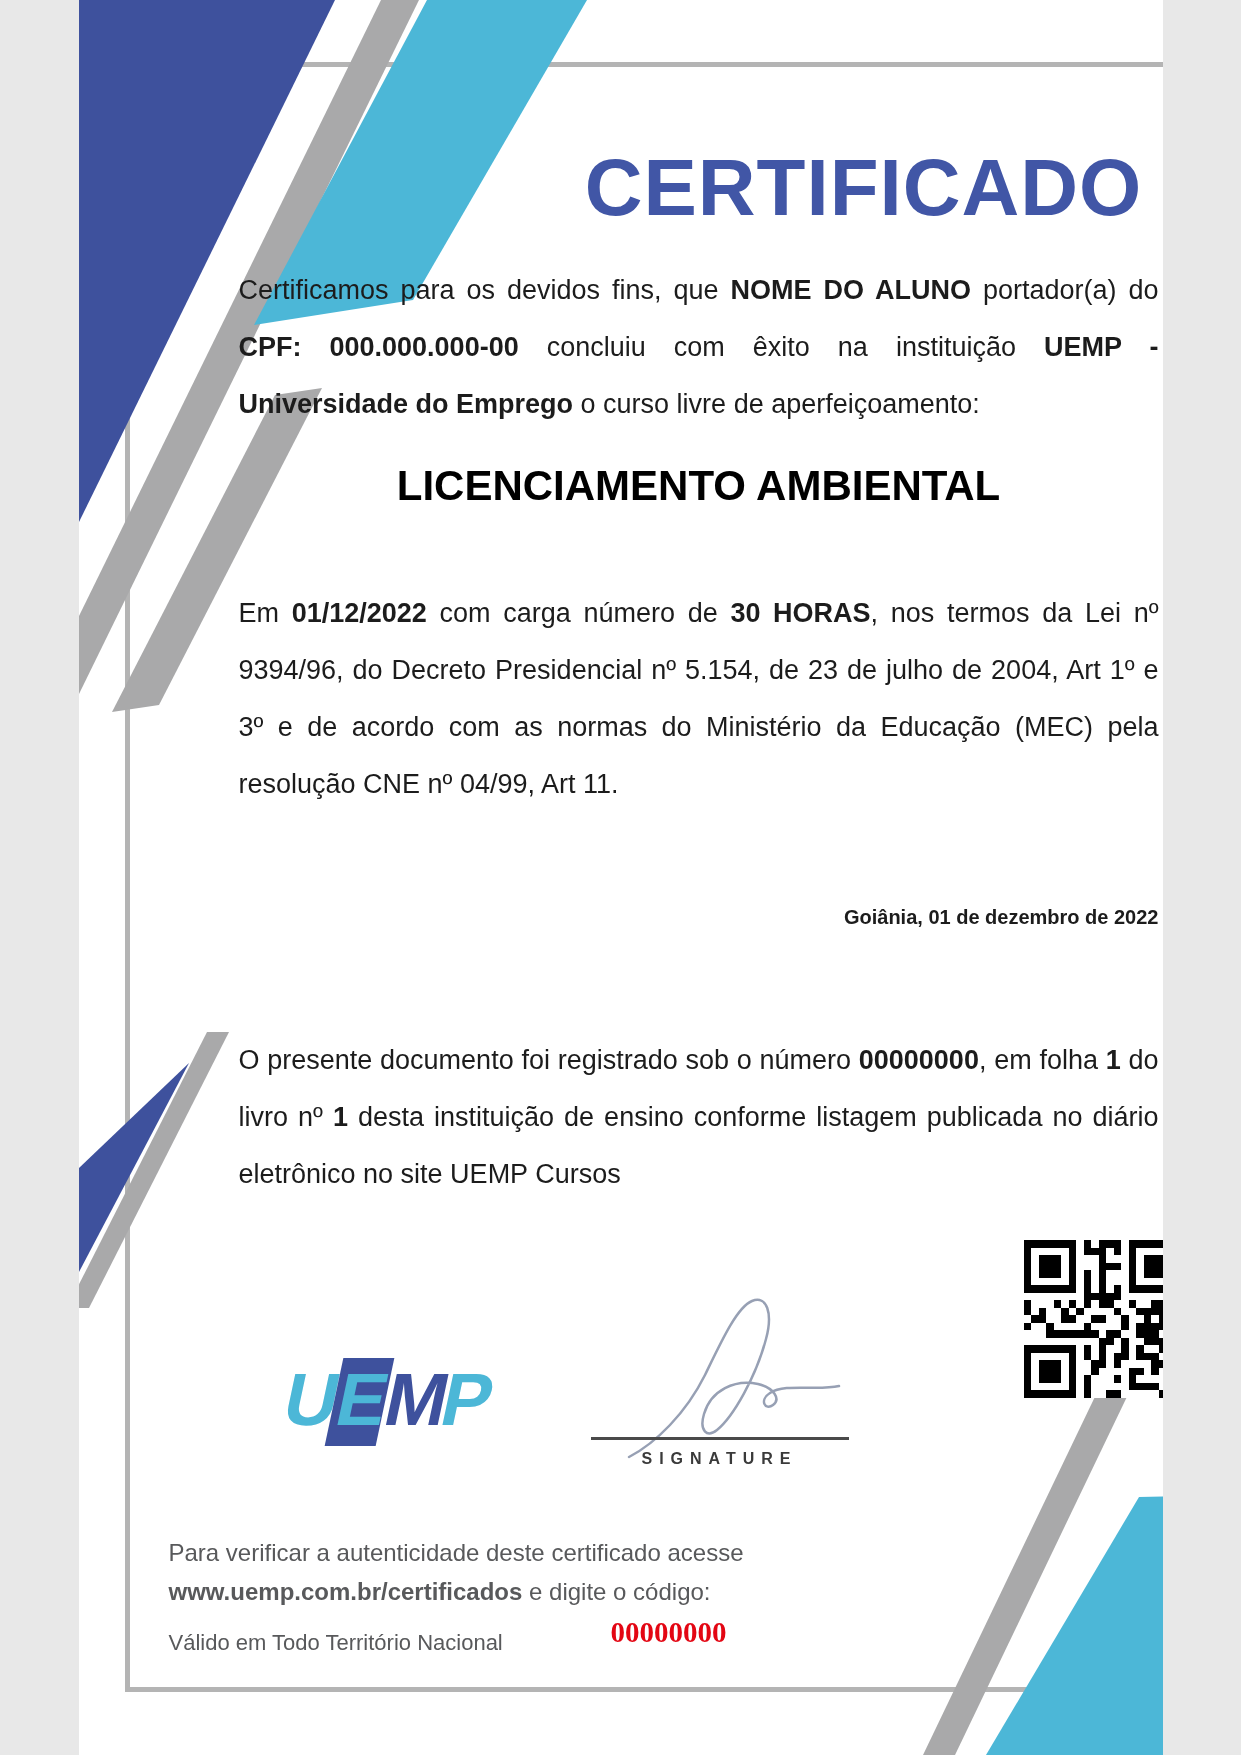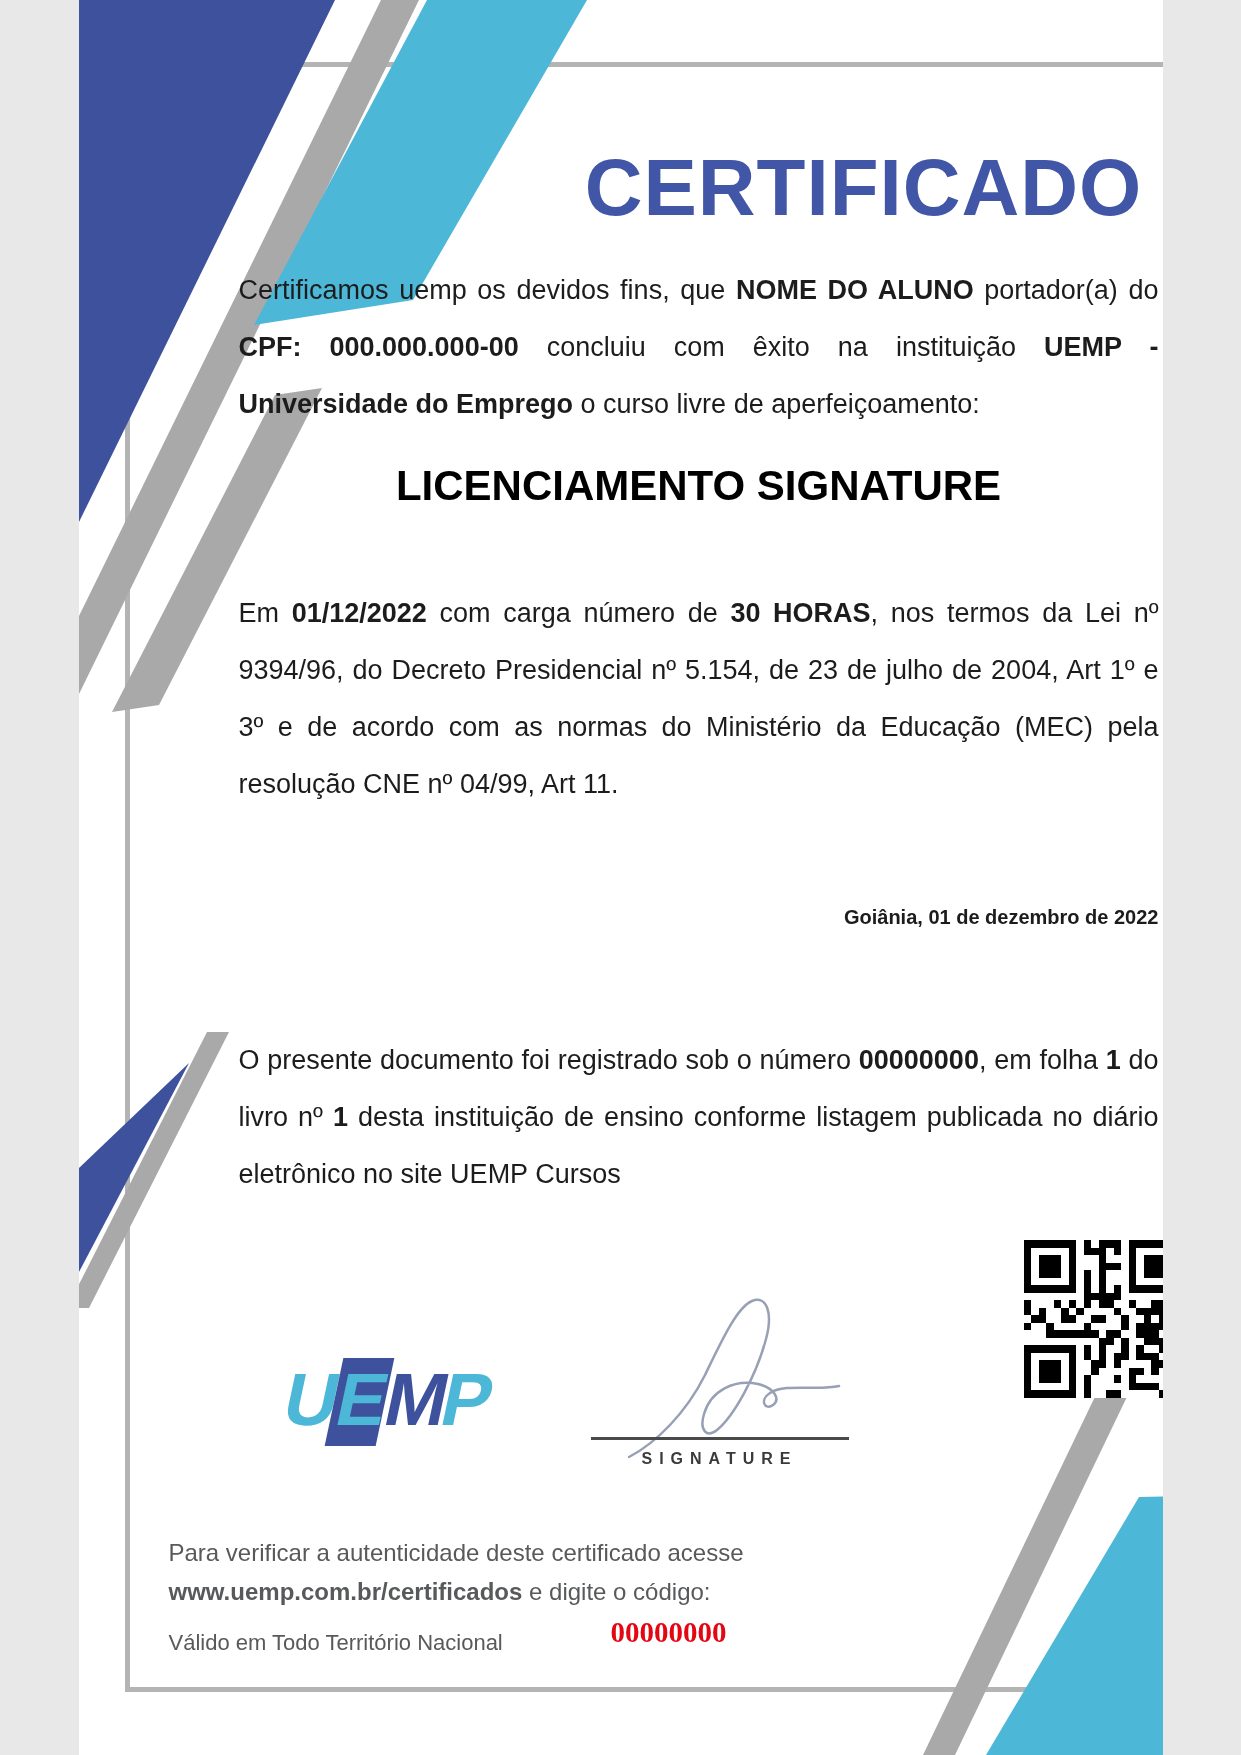--- a/index.html
+++ b/index.html
@@ -57,23 +57,23 @@
     <polygon points="196,395 243,388 80,705 33,712" fill="var(--gray)"></polygon>
     <polygon points="128,1032 150,1032 10,1308 -12,1308" fill="var(--gray)"></polygon>
     <polygon points="110,1063 0,1168 0,1272" fill="var(--blue)"></polygon>
     <polygon points="1241,1400 1241,1755 1032,1755" fill="var(--blue)"></polygon>
     <polygon points="1096,1230 1128,1230 876,1755 844,1755" fill="var(--gray)"></polygon>
     <polygon points="1060,1497 1178,1495 1090,1755 907,1755" fill="var(--cyan)"></polygon>
   </svg>
 
   <div class="title">CERTIFICADO</div>
 
-  <div class="col body-text" style="top:262px;"><span>Certificamos uemp os devidos fins, que </span><span class="b">NOME DO ALUNO</span><span> portador(a) do </span><span class="b">CPF: 000.000.000-00</span><span> concluiu com êxito na instituição </span><span class="b">UEMP - Universidade do Emprego</span><span> o curso livre de aperfeiçoamento:</span></div>
-
-  <div class="col course">LICENCIAMENTO SIGNATURE</div>
+  <div class="col body-text" style="top:262px;"><span>Certificamos para os devidos fins, que </span><span class="b">NOME DO ALUNO</span><span> portador(a) do </span><span class="b">CPF: 000.000.000-00</span><span> concluiu com êxito na instituição </span><span class="b">UEMP - Universidade do Emprego</span><span> o curso livre de aperfeiçoamento:</span></div>
+
+  <div class="col course">LICENCIAMENTO AMBIENTAL</div>
 
   <div class="col body-text" style="top:585px;"><span>Em </span><span class="b">01/12/2022</span><span> com carga número de </span><span class="b">30 HORAS</span><span>, nos termos da Lei nº 9394/96, do Decreto Presidencial nº 5.154, de 23 de julho de 2004, Art 1º e 3º e de acordo com as normas do Ministério da Educação (MEC) pela resolução CNE nº 04/99, Art 11.</span></div>
 
   <div class="col dateline">Goiânia, 01 de dezembro de 2022</div>
 
   <div class="col body-text" style="top:1032px;"><span>O presente documento foi registrado sob o número </span><span class="b">00000000</span><span>, em folha </span><span class="b">1</span><span> do livro nº </span><span class="b">1</span><span> desta instituição de ensino conforme listagem publicada no diário eletrônico no site UEMP Cursos</span></div>
 
   <div class="qr">
       <i class="qd"></i>
       <i class="qd"></i>

